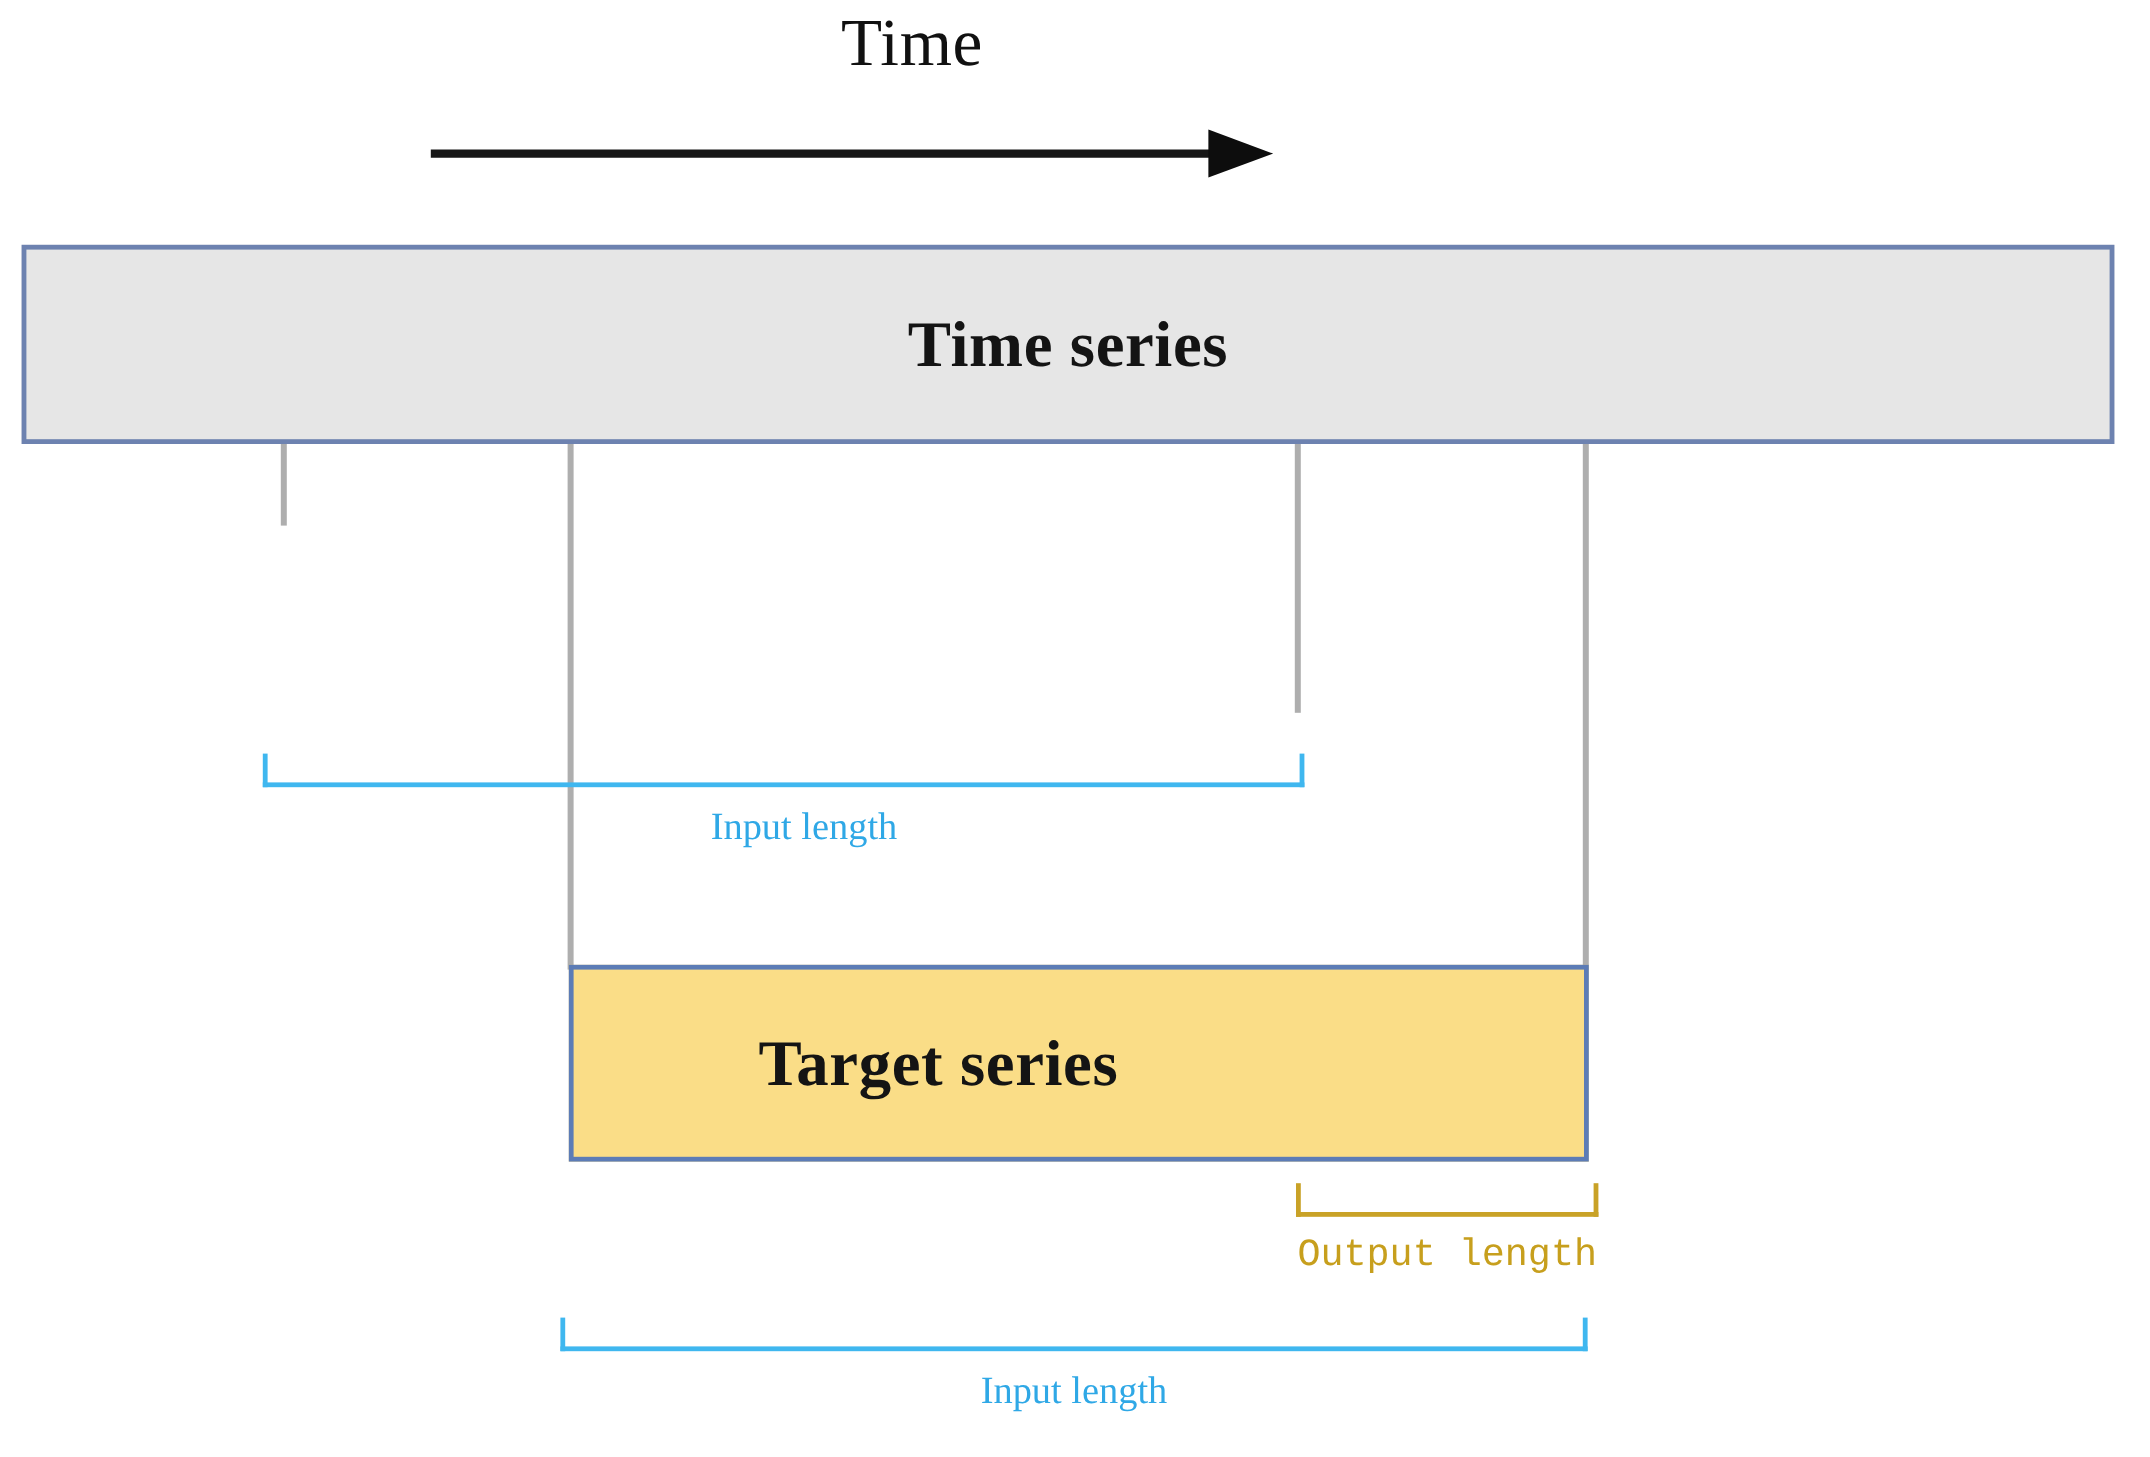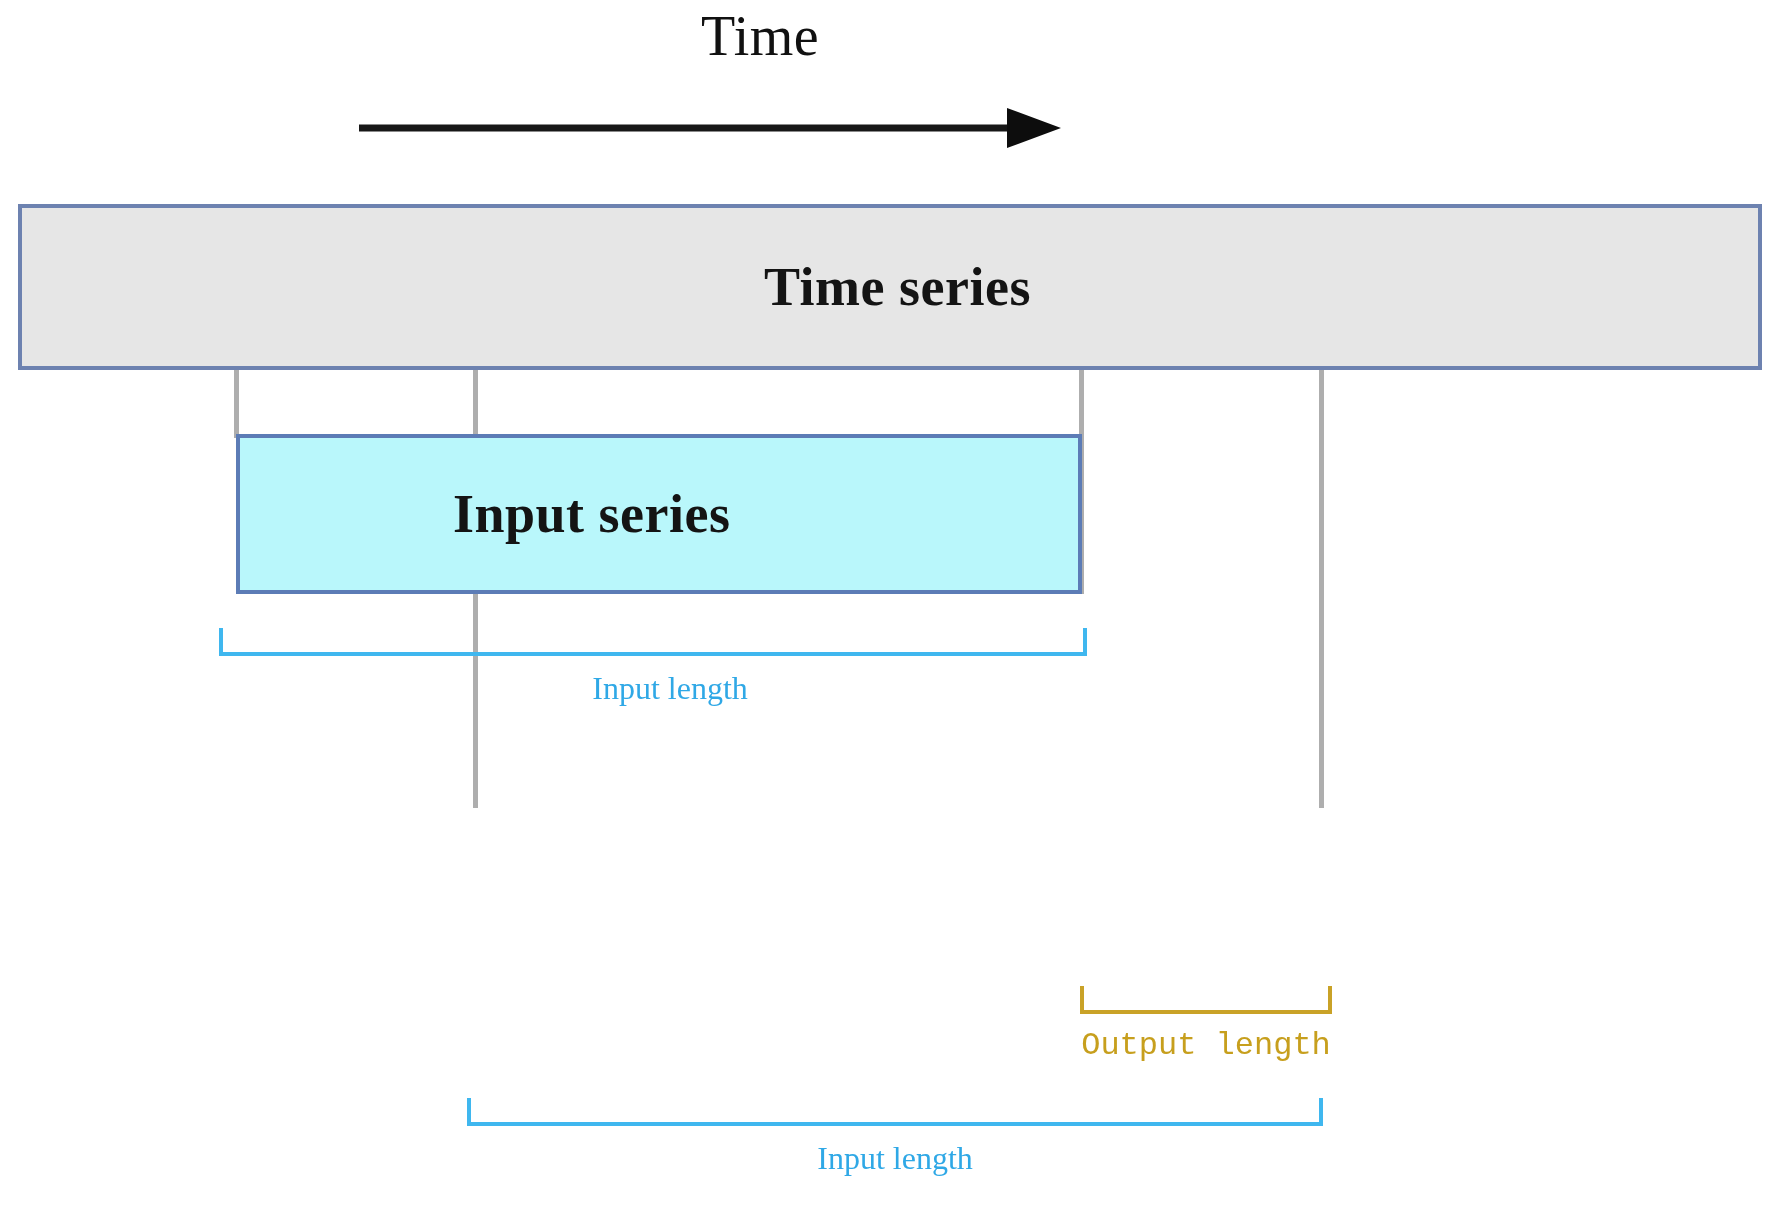--- a/index.html
+++ b/index.html
@@ -47,21 +47,20 @@
     background: #aeaeae;
   }
 
   
   .box {
     position: absolute;
     box-sizing: border-box;
     display: flex;
     align-items: center;
     justify-content: center;
-    padding-left: 15px;
   }
   .box-label {
     font-size: 54px;
     font-weight: bold;
     color: #141414;
     letter-spacing: 0.5px;
     line-height: 1.0;
     white-space: nowrap;
   }
 
@@ -171,24 +170,24 @@
 
   <div class="guide-line" style="left:234px; top:366px; height:72px;"></div>
   <div class="guide-line" style="left:473px; top:366px; height:442px;"></div>
   <div class="guide-line" style="left:1079px; top:366px; height:228px;"></div>
   <div class="guide-line" style="left:1319px; top:366px; height:442px;"></div>
 
   <div class="box" id="box-time-series">
     <span class="box-label">Time series</span>
   </div>
 
-  <div class="box" id="box-input-series">
-    <span class="box-label">Input series</span>
+
+  <div class="box" id="box-target-series">
+    <span class="box-label">Target series</span>
   </div>
-
 
   <div class="bracket bracket-input" id="bracket-input-top"></div>
   <div class="bracket-caption caption-input" id="caption-input-top">Input length</div>
 
   <div class="bracket bracket-output" id="bracket-output"></div>
   <div class="bracket-caption caption-output" id="caption-output">Output length</div>
 
   <div class="bracket bracket-input" id="bracket-input-bottom"></div>
   <div class="bracket-caption caption-input" id="caption-input-bottom">Input length</div>
 

